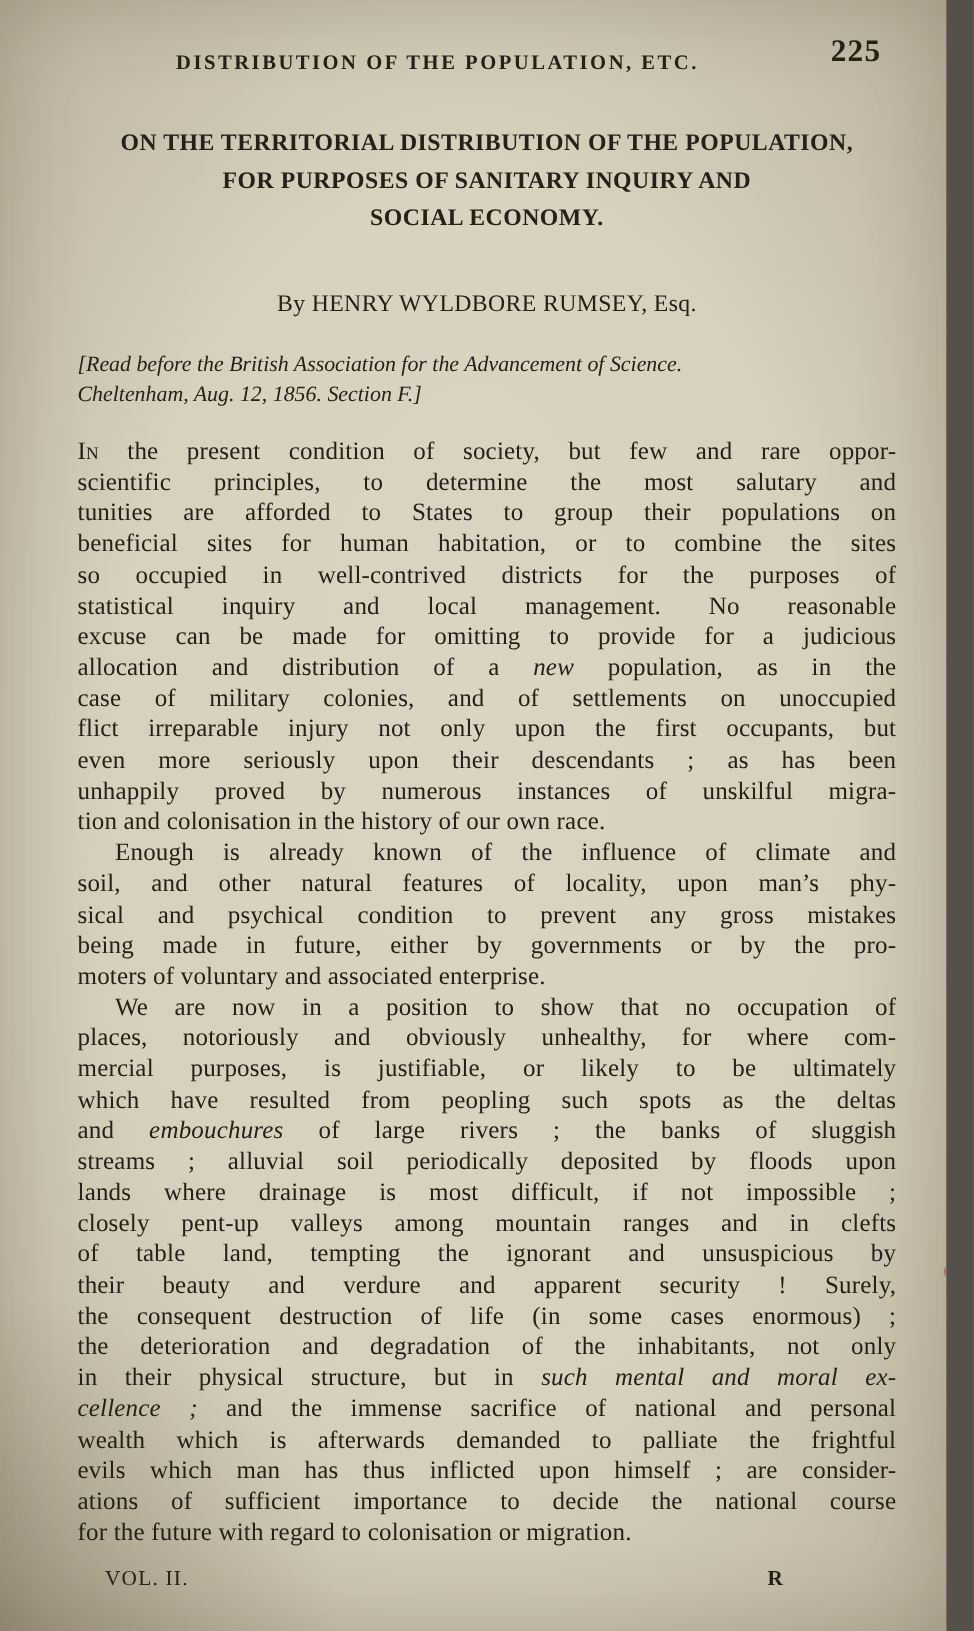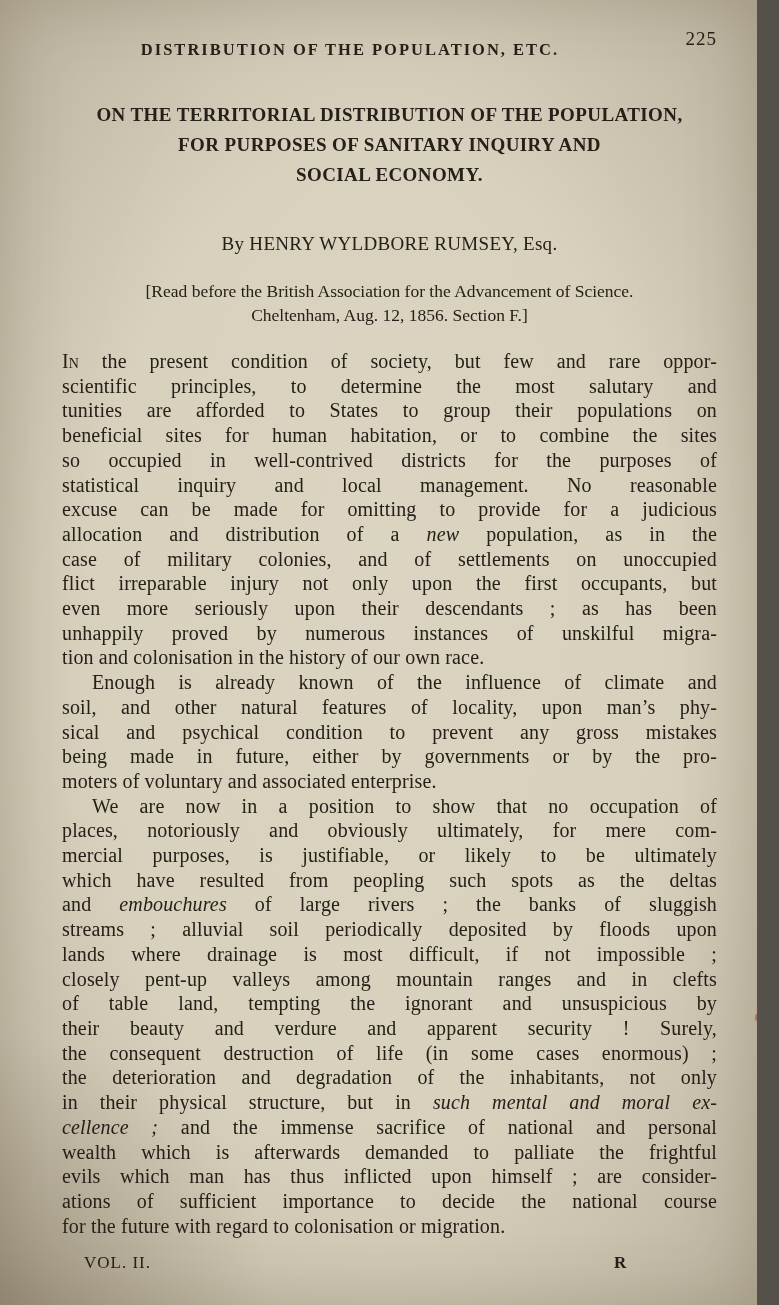--- a/index.html
+++ b/index.html
@@ -36,24 +36,24 @@
     width: 520px;
     top: 40px;
     text-align: center;
     font-weight: bold;
     font-size: 16.5px;
     letter-spacing: 2px;
     white-space: nowrap;
   }
   .rh-page {
     position: absolute;
-    right: 40px;
+    right: 52px;
     top: 28px;
-    font-size: 19px;
-    font-weight: normal;
+    font-size: 25px;
+    font-weight: bold;
     letter-spacing: 1px;
   }
 
   
   .article {
     position: absolute;
     top: 100px;
     left: 62px;
     width: 655px;
   }
@@ -66,21 +66,22 @@
     margin-bottom: 14px;
   }
   .byline {
     text-align: center;
     font-size: 19px;
     letter-spacing: 0.3px;
     margin-bottom: 12px;
     margin-top: 43px;
   }
   .citation {
-    text-align: center;
+    text-align: left;
+    font-style: italic;
     font-size: 17.5px;
     line-height: 24px;
     margin-bottom: 22px;
     margin-top: 24px;
   }
 
   
   .article-body {
     font-size: 20px;
     line-height: 24.7px;
@@ -166,21 +167,21 @@
         </p>
         <p class="para indent">
           <span class="line">Enough is already known of the influence of climate and</span>
           <span class="line">soil, and other natural features of locality, upon man’s phy-</span>
           <span class="line">sical and psychical condition to prevent any gross mistakes</span>
           <span class="line">being made in future, either by governments or by the pro-</span>
           <span class="line last">moters of voluntary and associated enterprise.</span>
         </p>
         <p class="para indent">
           <span class="line">We are now in a position to show that no occupation of</span>
-          <span class="line">places, notoriously and obviously ultimately, for mere com-</span>
+          <span class="line">places, notoriously and obviously unhealthy, for where com-</span>
           <span class="line">mercial purposes, is justifiable, or likely to be ultimately</span>
           <span class="line">which have resulted from peopling such spots as the deltas</span>
           <span class="line">and <i>embouchures</i> of large rivers ; the banks of sluggish</span>
           <span class="line">streams ; alluvial soil periodically deposited by floods upon</span>
           <span class="line">lands where drainage is most difficult, if not impossible ;</span>
           <span class="line">closely pent-up valleys among mountain ranges and in clefts</span>
           <span class="line">of table land, tempting the ignorant and unsuspicious by</span>
           <span class="line">their beauty and verdure and apparent security !  Surely,</span>
           <span class="line">the consequent destruction of life (in some cases enormous) ;</span>
           <span class="line">the deterioration and degradation of the inhabitants, not only</span>

